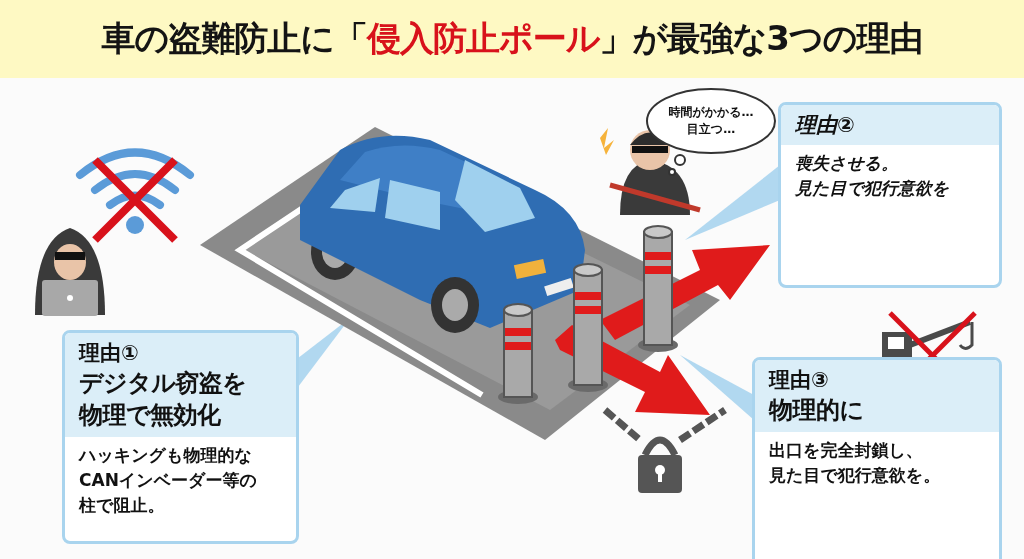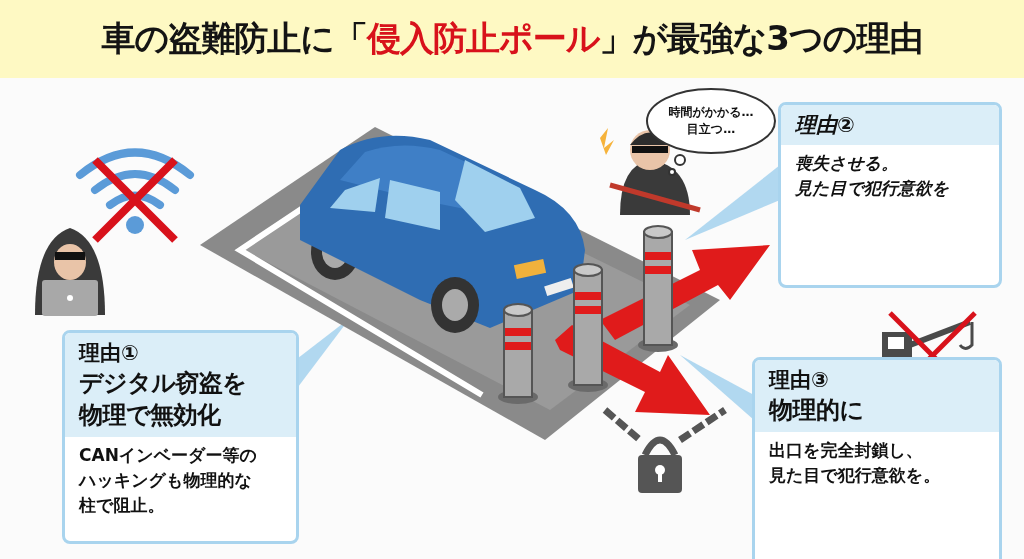--- a/index.html
+++ b/index.html
@@ -156,22 +156,22 @@
   </div>
 </div>
 
 <div class="reason-box" id="box1">
   <div class="reason-head">
     <div class="reason-num">理由①</div>
     <div class="reason-title">デジタル窃盗を</div>
     <div class="reason-title">物理で無効化</div>
   </div>
   <div class="reason-body">
+    <div>ハッキングも物理的な</div>
     <div>CANインベーダー等の</div>
-    <div>ハッキングも物理的な</div>
     <div>柱で阻止。</div>
   </div>
 </div>
 
 <div class="reason-box" id="box2">
   <div class="reason-head">
     <div class="reason-num">理由②</div>
   </div>
   <div class="reason-body">
     <div>喪失させる。</div>

